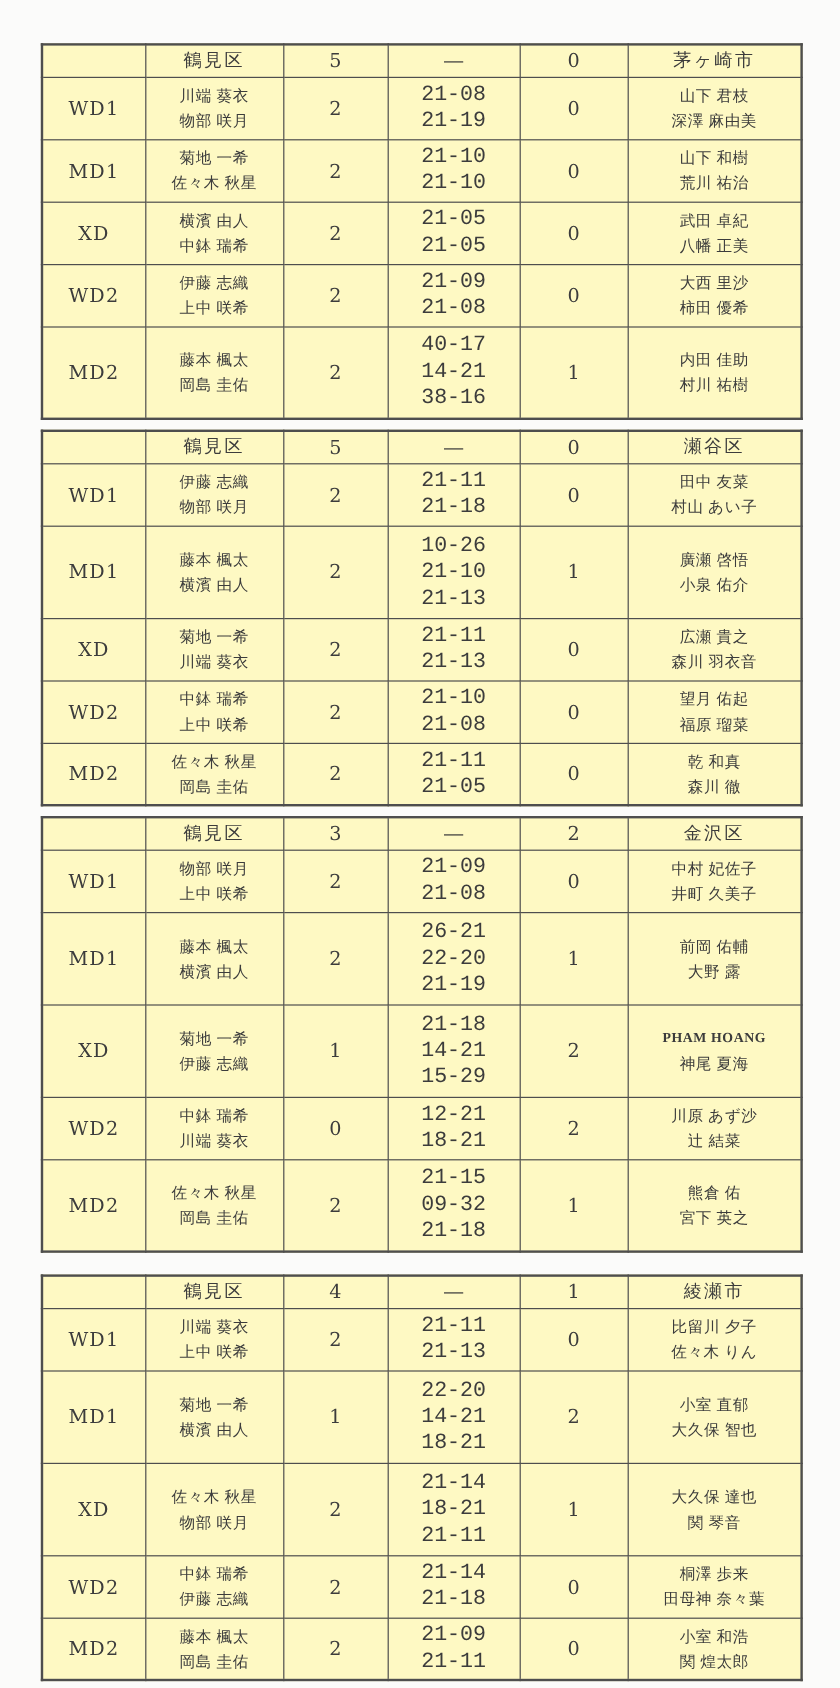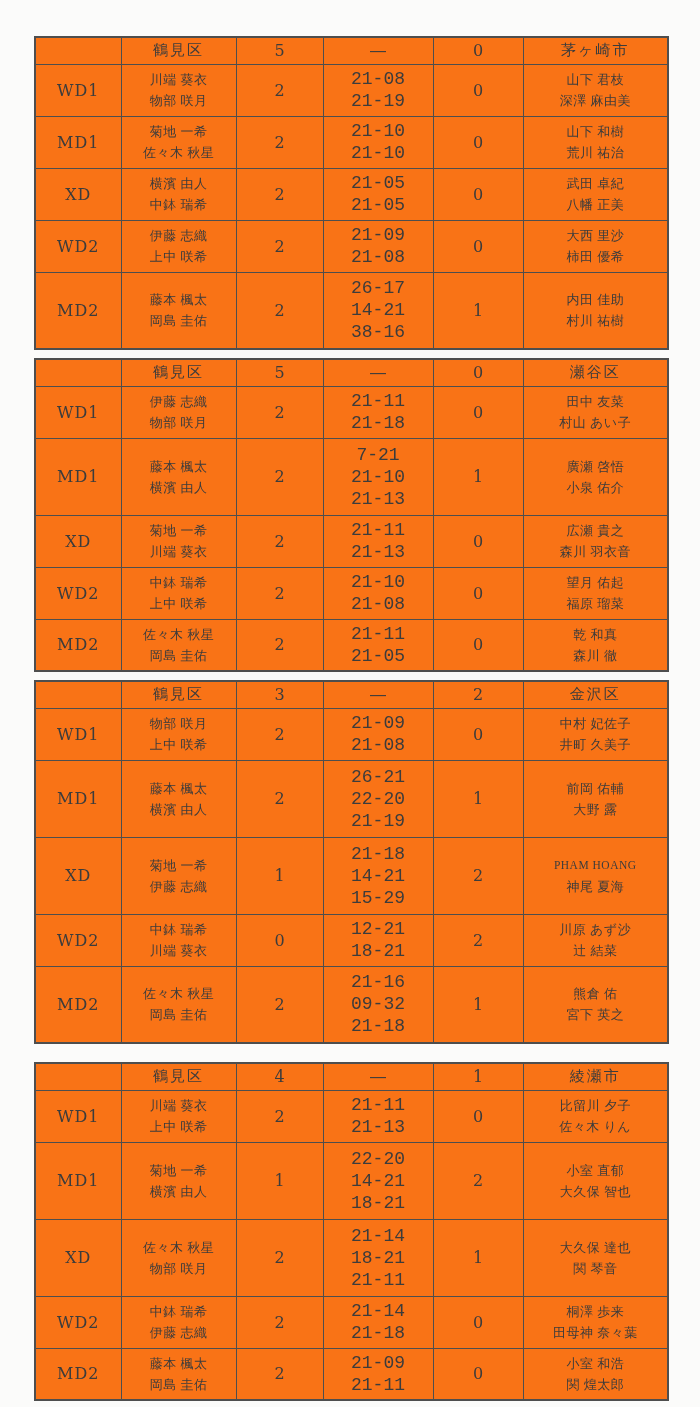--- a/index.html
+++ b/index.html
@@ -11,21 +11,21 @@
     position:relative;
     overflow:hidden;
   }
   .page{position:absolute;inset:0;}
   table.match{
     position:absolute;
     left:34px;
     width:633px;
     border-collapse:collapse;
     table-layout:fixed;
-    background:#f97316;
+    background:#fef9c3;
   }
   .m1{top:36px}.m2{top:358px}.m3{top:680px}.m4{top:1062px}
   table.match, table.match td{
     border:1.5px solid #4e4e4e;
   }
   table.match{border-width:2px;}
   td{
     text-align:center;
     vertical-align:middle;
     padding:1px 2px;
@@ -49,20 +49,21 @@
   }
   .players div{
     font-size:13px;
     line-height:21px;
     letter-spacing:0.5px;
     white-space:nowrap;
   }
   .players div.latin{
     font-size:11.5px;
     letter-spacing:0.5px;
+    font-weight:bold;
   }
   .games div{
     font-family:Liberation Mono, monospace;
     font-size:18px;
     line-height:22px;
   }
 </style>
 </head>
 <body>
 
@@ -155,21 +156,21 @@
             </td>
           </tr>
           <tr class="r3">
             <td class="event">MD2</td>
             <td class="players">
               <div>藤本 楓太</div>
               <div>岡島 圭佑</div>
             </td>
             <td class="num">2</td>
             <td class="games">
-              <div>26-17</div>
+              <div>40-17</div>
               <div>14-21</div>
               <div>38-16</div>
             </td>
             <td class="num">1</td>
             <td class="players">
               <div>内田 佳助</div>
               <div>村川 祐樹</div>
             </td>
           </tr>
         </tbody>
@@ -210,21 +211,21 @@
             </td>
           </tr>
           <tr class="r3">
             <td class="event">MD1</td>
             <td class="players">
               <div>藤本 楓太</div>
               <div>横濱 由人</div>
             </td>
             <td class="num">2</td>
             <td class="games">
-              <div>7-21</div>
+              <div>10-26</div>
               <div>21-10</div>
               <div>21-13</div>
             </td>
             <td class="num">1</td>
             <td class="players">
               <div>廣瀬 啓悟</div>
               <div>小泉 佑介</div>
             </td>
           </tr>
           <tr class="r2">
@@ -369,21 +370,21 @@
             </td>
           </tr>
           <tr class="r3">
             <td class="event">MD2</td>
             <td class="players">
               <div>佐々木 秋星</div>
               <div>岡島 圭佑</div>
             </td>
             <td class="num">2</td>
             <td class="games">
-              <div>21-16</div>
+              <div>21-15</div>
               <div>09-32</div>
               <div>21-18</div>
             </td>
             <td class="num">1</td>
             <td class="players">
               <div>熊倉 佑</div>
               <div>宮下 英之</div>
             </td>
           </tr>
         </tbody>

